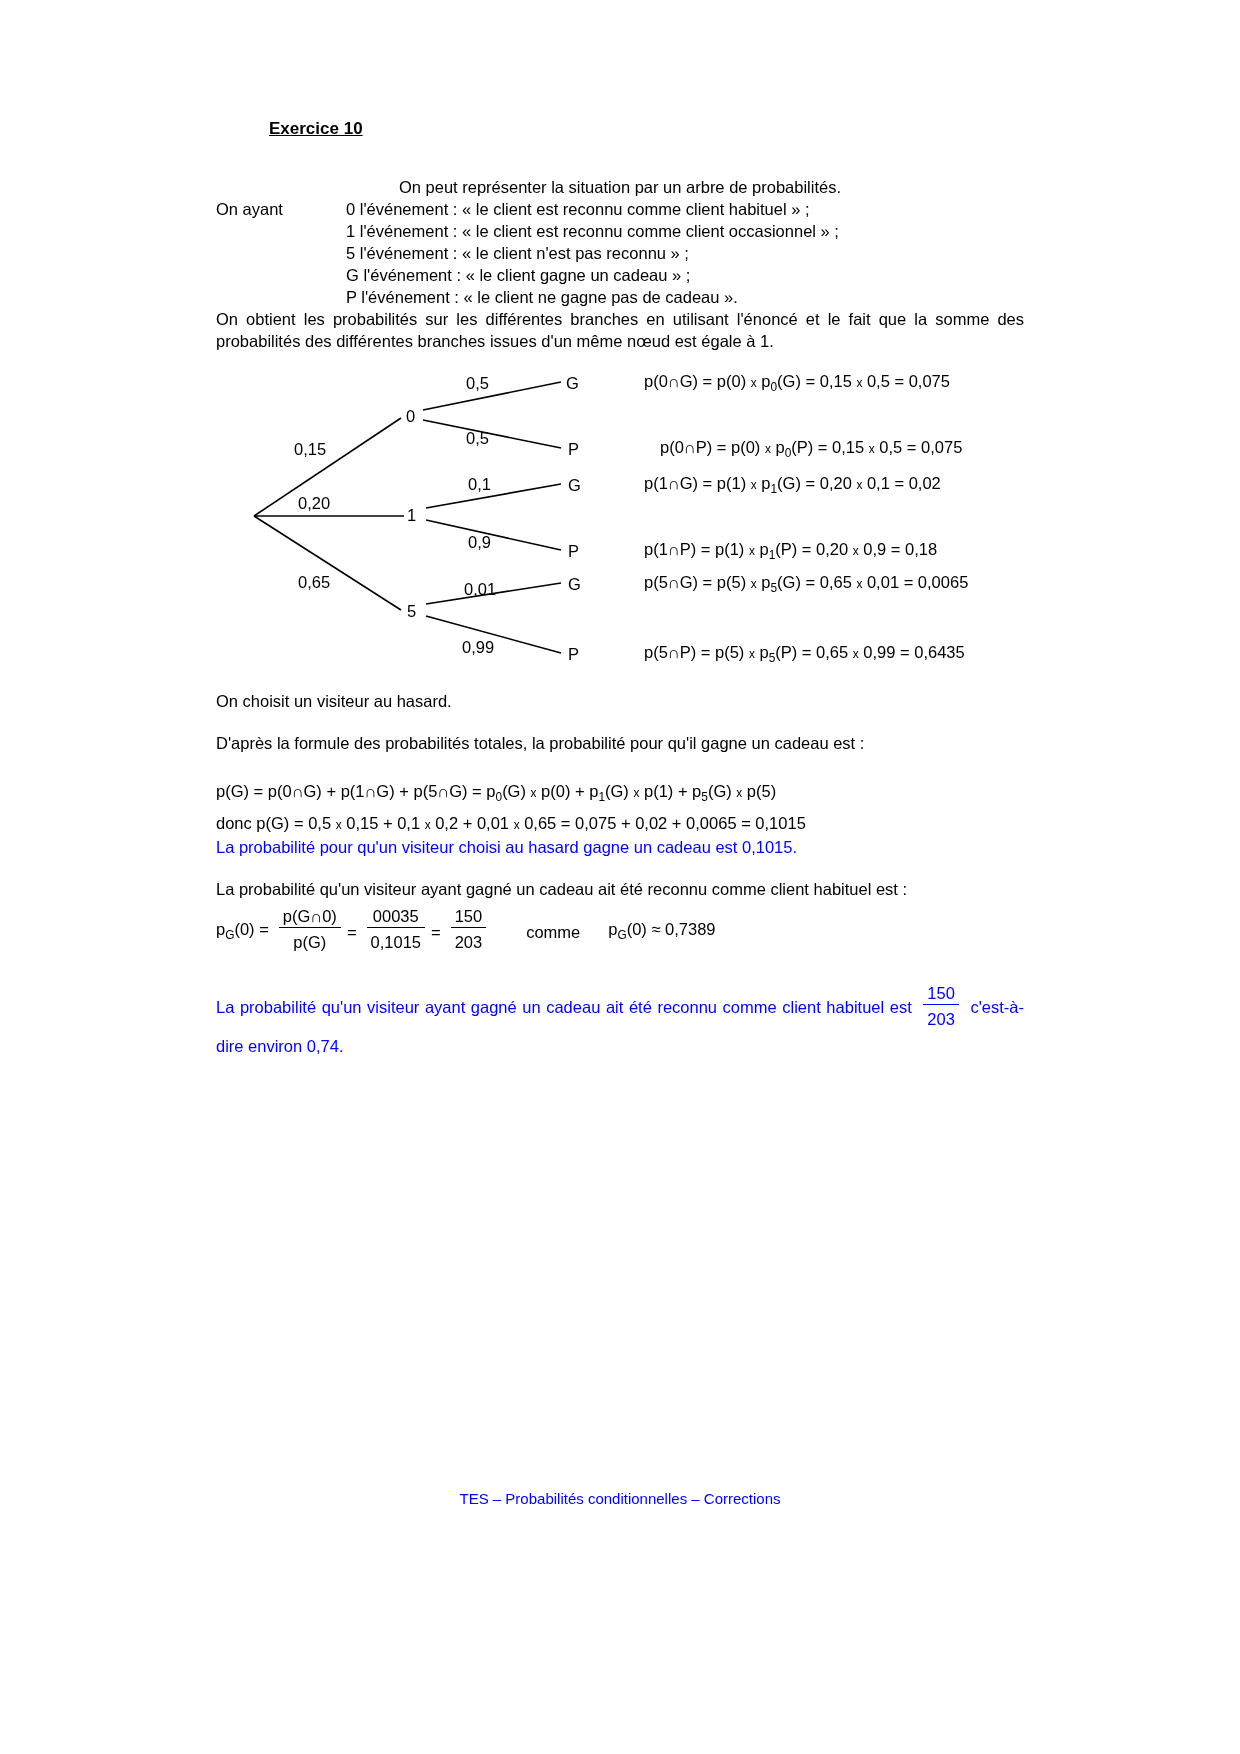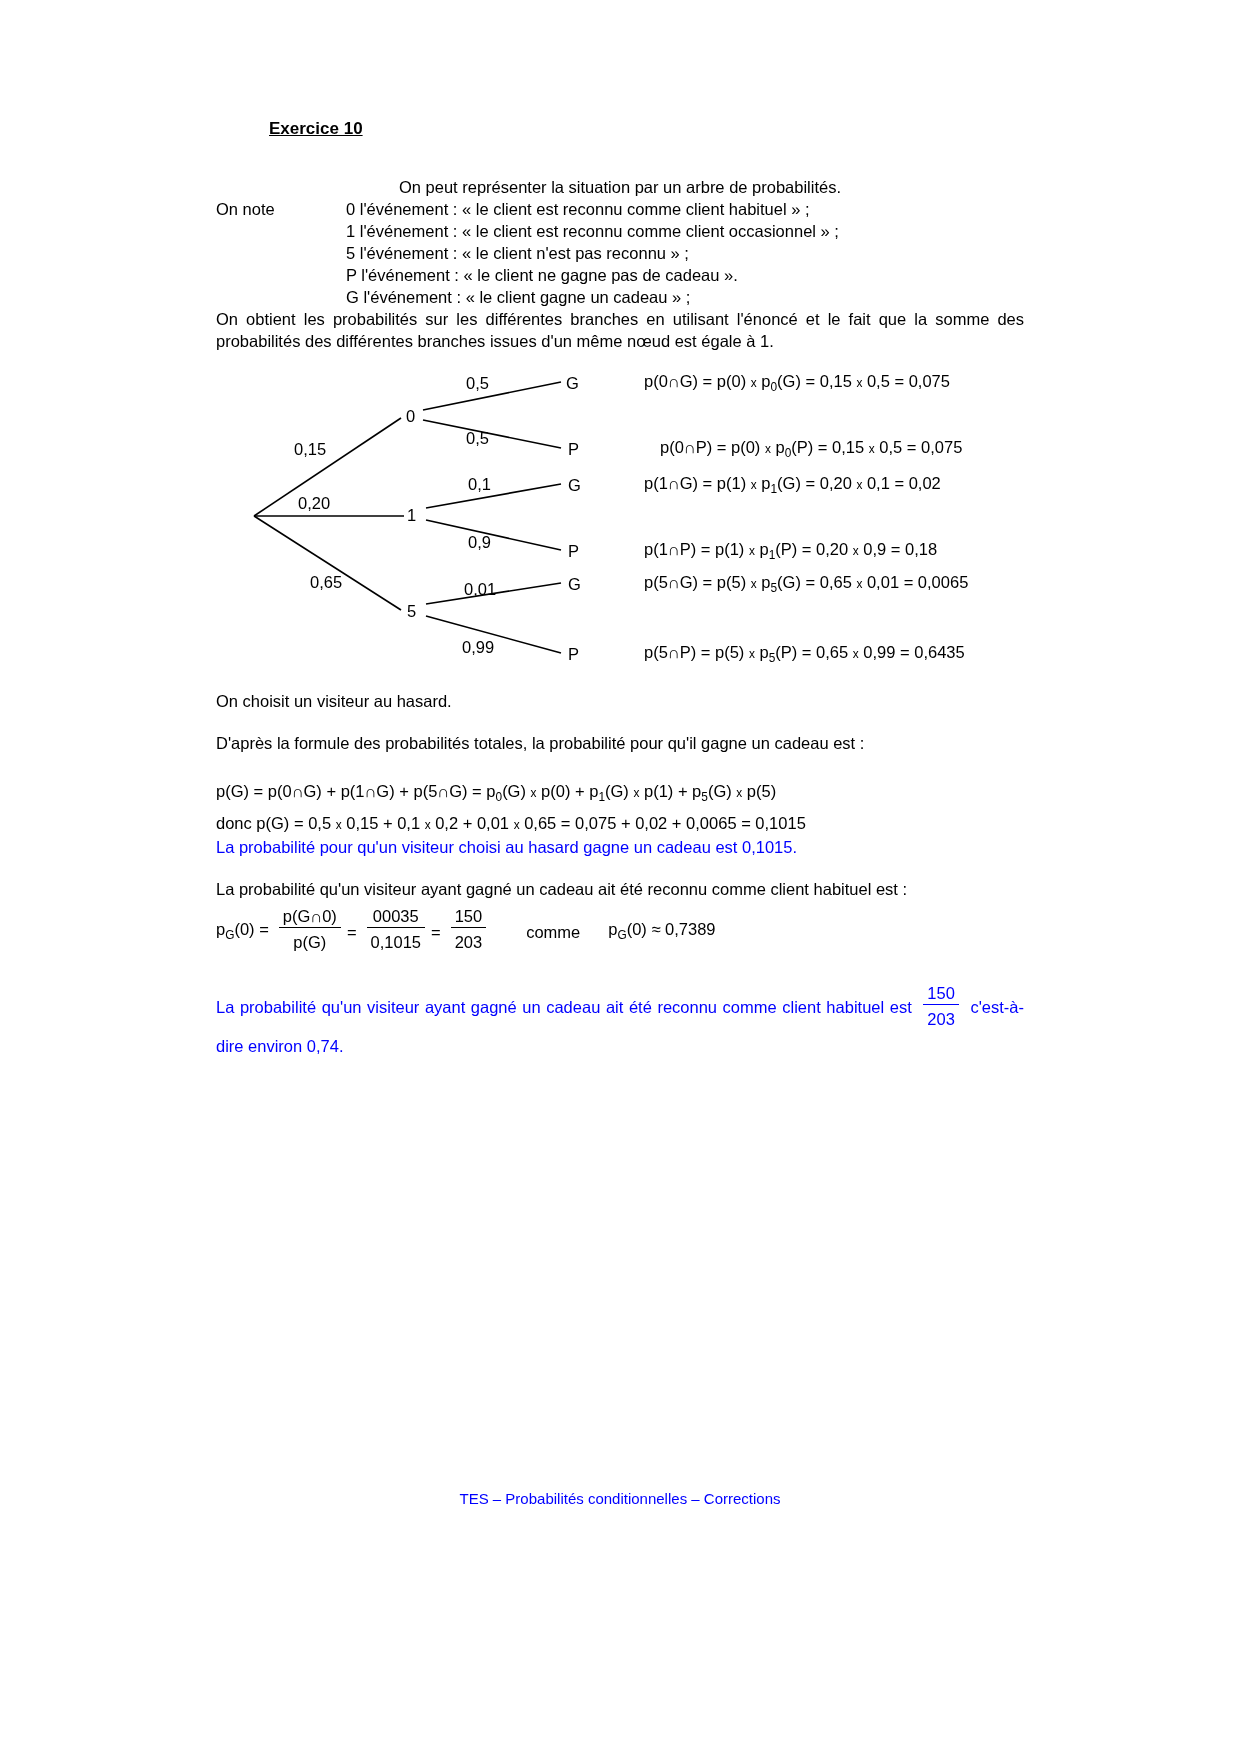--- a/index.html
+++ b/index.html
@@ -65,48 +65,48 @@
 </head>
 <body>
 
 <div class="page">
 
   <h1 class="title">Exercice 10</h1>
 
   <p class="intro-line">On peut représenter la situation par un arbre de probabilités.</p>
 
   <div class="note-grid">
-    <div class="note-label">On note</div>
+    <div class="note-label">On ayant</div>
     <div class="note-items">
       <div>0 l'événement : « le client est reconnu comme client habituel » ;</div>
       <div>1 l'événement : « le client est reconnu comme client occasionnel » ;</div>
       <div>5 l'événement : « le client n'est pas reconnu » ;</div>
+      <div>G l'événement : « le client gagne un cadeau » ;</div>
       <div>P l'événement : « le client ne gagne pas de cadeau ».</div>
-      <div>G l'événement : « le client gagne un cadeau » ;</div>
     </div>
   </div>
 
   <p class="para-justify">On obtient les probabilités sur les différentes branches en utilisant l'énoncé et le fait que la somme des probabilités des différentes branches issues d'un même nœud est égale à 1.</p>
 
   <div class="tree">
     <svg width="1026" height="310" viewBox="0 0 1026 310">
       <line x1="38" y1="150" x2="185" y2="52" stroke="#000" stroke-width="1.6"></line>
       <line x1="38" y1="150" x2="188" y2="150" stroke="#000" stroke-width="1.6"></line>
       <line x1="38" y1="150" x2="185" y2="244" stroke="#000" stroke-width="1.6"></line>
       <line x1="207" y1="44" x2="345" y2="16" stroke="#000" stroke-width="1.6"></line>
       <line x1="207" y1="54" x2="345" y2="82" stroke="#000" stroke-width="1.6"></line>
       <line x1="210" y1="142" x2="345" y2="118" stroke="#000" stroke-width="1.6"></line>
       <line x1="210" y1="154" x2="345" y2="184" stroke="#000" stroke-width="1.6"></line>
       <line x1="210" y1="238" x2="345" y2="217" stroke="#000" stroke-width="1.6"></line>
       <line x1="210" y1="250" x2="345" y2="287" stroke="#000" stroke-width="1.6"></line>
     </svg>
 
     <span class="tl" style="left:78px;top:72px">0,15</span>
     <span class="tl" style="left:82px;top:126px">0,20</span>
-    <span class="tl" style="left:94px;top:205px">0,65</span>
+    <span class="tl" style="left:82px;top:205px">0,65</span>
 
     <span class="tl" style="left:190px;top:39px">0</span>
     <span class="tl" style="left:191px;top:138px">1</span>
     <span class="tl" style="left:191px;top:234px">5</span>
 
     <span class="tl" style="left:250px;top:6px">0,5</span>
     <span class="tl" style="left:250px;top:61px">0,5</span>
     <span class="tl" style="left:252px;top:107px">0,1</span>
     <span class="tl" style="left:252px;top:165px">0,9</span>
     <span class="tl" style="left:248px;top:212px">0,01</span>

